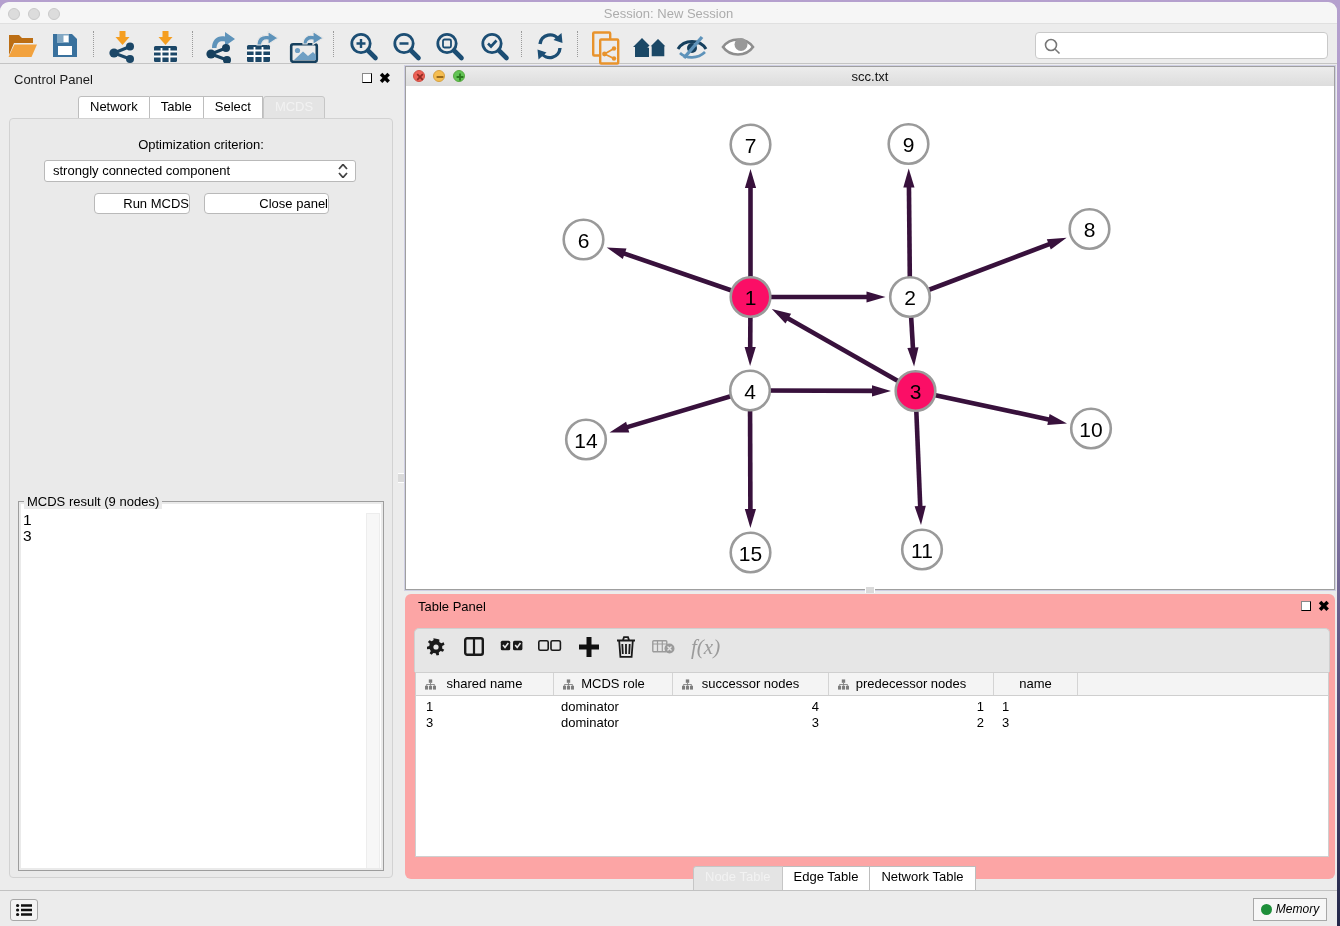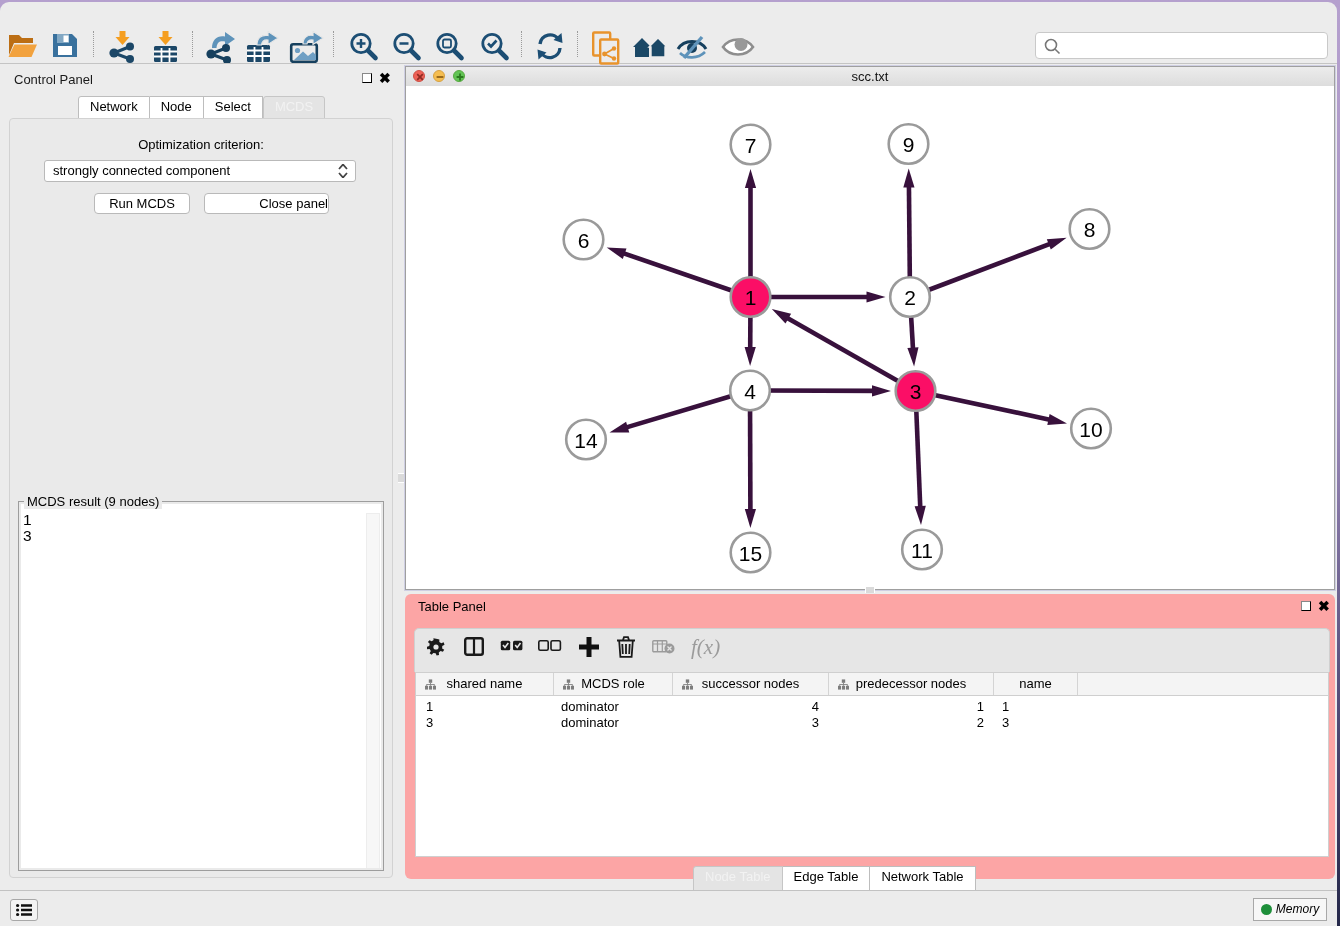--- a/index.html
+++ b/index.html
@@ -65,20 +65,26 @@
 
 #statusbar { position:absolute; left:0; top:888px; width:100%; height:36px; background:#ececec; border-top:1px solid #c2c2c2;font-style:italic; }
 #list-btn { position:absolute; left:10px; top:8px; width:28px; height:22px; background:#f4f4f4; border:1px solid #a8a8a8; border-radius:3px; }
 #mem-btn { position:absolute; right:10px; top:7px; width:74px; height:23px; background:#f7f7f7; border:1px solid #a8a8a8; font-size:12px; line-height:21px; text-align:center; }
 .nl { font-size:21px; fill:#000; font-family:"Liberation Sans",sans-serif; }
 .hico { position:absolute; top:6px; }
 .tfl svg { position:absolute; left:2px; top:2px; }
 </style></head>
 <body>
 <div id="win">
+  <div id="titlebar">
+    <div class="tl" style="left:8px;"></div>
+    <div class="tl" style="left:28px;"></div>
+    <div class="tl" style="left:48px;"></div>
+    <div id="title-text">Session: New Session</div>
+  </div>
   <div id="toolbar">
     <svg class="tbi" style="left:6px;" width="33" height="29" viewBox="0 0 33 29">
       <path d="M3,4 L13,4 L16,7 L27,7 L27,12 L8,12 L3,24 Z" fill="#bc6e14"></path>
       <path d="M8.5,13.5 L31,13.5 L25.5,26 L2.5,26 Z" fill="#f2a23e"></path>
     </svg>
     <svg class="tbi" style="left:50px;" width="30" height="29" viewBox="0 0 30 29">
       <path d="M3,3 L22,3 L27,8 L27,26 L3,26 Z" fill="#39719d"></path>
       <rect x="7" y="3" width="12" height="9" fill="#82a8c4"></rect>
       <rect x="13.5" y="4.5" width="5" height="6.5" fill="#fff"></rect>
       <rect x="8" y="15" width="14" height="9" fill="#fff"></rect>
@@ -172,33 +178,33 @@
         <path d="M12.2,12.2 L16.5,16.5" stroke="#777" stroke-width="1.6"></path>
       </svg>
     </div>
   </div>
   <div id="cpanel">
     <div id="cpanel-title">Control Panel</div>
     <div class="float-ic" style="left:362px; top:9px;"></div>
     <div class="close-ic" style="left:379px; top:9px;">✖</div>
     <div class="tabs" style="left:78px; top:32px;">
       <div class="tab first">Network</div>
-        <div class="tab">Node</div>
+        <div class="tab">Table</div>
         <div class="tab">Select</div>
         <div class="tab sel">MCDS</div>
     </div>
     <div id="cp-box">
       <div id="opt-label">Optimization criterion:</div>
       <div id="cp-select">strongly connected component
       <svg width="10" height="14" viewBox="0 0 10 14" style="position:absolute; right:7px; top:3px;">
         <path d="M1,5 L5,0.5 L9,5" fill="none" stroke="#444" stroke-width="1.8"></path>
         <path d="M1,9 L5,13.5 L9,9" fill="none" stroke="#444" stroke-width="1.8"></path>
       </svg>
     </div>
-      <div class="btn" style="left:84px; top:74px; width:96px;">Run MCDS</div>
+      <div class="btn" style="left:84px; top:74px; width:96px;text-align:right;">Run MCDS</div>
       <div class="btn" style="left:194px; top:74px; width:125px;text-align:right;">Close panel</div>
       <div id="mcds-box">
         <div id="mcds-legend">MCDS result (9 nodes)</div>
         <div id="mcds-inner">1<br>3<div id="mcds-sb"></div></div>
       </div>
     </div>
   </div>
   <div id="netwin">
     <div id="nw-title">
       <div class="tfl" style="left:7px; background:#ee6156; border:0.5px solid #ce5247;">

